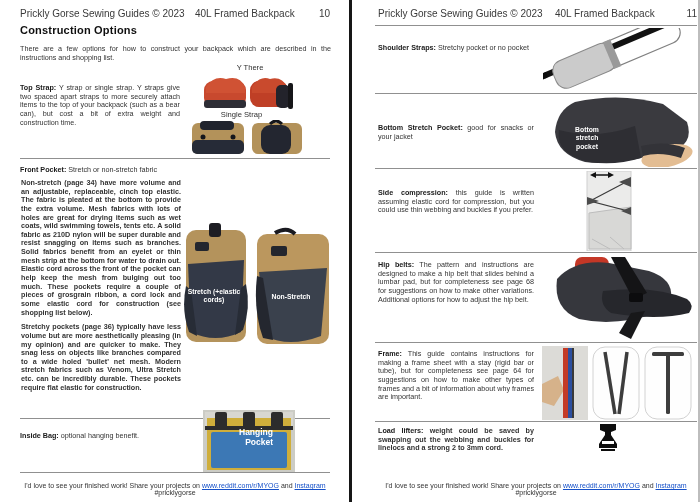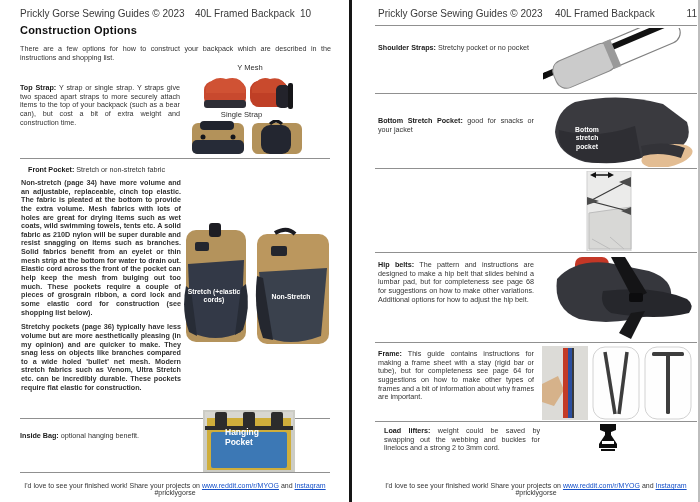--- a/index.html
+++ b/index.html
@@ -8,47 +8,47 @@
   .abs{position:absolute;}
   .page{position:absolute;top:0;height:502px;background:#fff;}
   .hdr{font-size:10px;color:#3a3a3a;white-space:nowrap;}
   .title{font-size:11px;font-weight:bold;color:#0f0f0f;letter-spacing:.2px;white-space:nowrap;}
   .body{font-size:7.2px;line-height:1.2;text-align:justify;color:#333;}
   .body b{color:#1a1a1a;margin-top:7px;}
   .body p{margin:0 0 6px 0;}
   .cap{font-size:7.6px;color:#2e2e2e;text-align:center;white-space:nowrap;}
   .divider{height:1px;background:#909090;}
   .figlabel{color:#fff;font-weight:bold;text-align:center;font-size:6.8px;line-height:1.25;}
-  .hanglabel{color:#fff;font-weight:bold;text-align:left;font-size:8.5px;line-height:1.15;}
+  .hanglabel{color:#fff;font-weight:bold;text-align:right;font-size:8.5px;line-height:1.15;}
   .footer{font-size:7px;color:#333;text-align:center;}
   .footer a{color:#1550c8;text-decoration:underline;cursor:pointer;}
   .seam{position:absolute;left:349px;top:0;width:3px;height:502px;background:#161616;}
   .rightedge{position:absolute;left:698px;top:0;width:2px;height:502px;background:#bdbdbd;}
   svg{display:block;}
 </style>
 </head>
 <body>
 
 <div class="stage">
 
   <div class="page" style="left:0;width:349px;">
 
     <div class="abs hdr" style="left:20px;top:8px;">Prickly Gorse Sewing Guides © 2023</div>
     <div class="abs hdr" style="left:195px;top:8px;">40L Framed Backpack</div>
-    <div class="abs hdr" style="left:300px;top:8px;width:30px;text-align:left;">10</div>
+    <div class="abs hdr" style="left:300px;top:8px;width:30px;text-align:right;">10</div>
 
     <div class="abs title" style="left:20px;top:24px;">Construction Options</div>
 
     <div class="abs body" style="left:20px;top:45px;width:311px;">There are a few options for how to construct your backpack which are described in the instructions and shopping list.</div>
 
     <div class="abs body" style="left:20px;top:84px;width:160px;">
       <b>Top Strap:</b><span> Y strap or single strap. Y straps give two spaced apart straps to more securely attach items to the top of your backpack (such as a bear can), but cost a bit of extra weight and construction time.</span>
     </div>
 
-    <div class="abs cap" style="left:200px;top:63px;width:100px;">Y Mesh</div>
+    <div class="abs cap" style="left:200px;top:63px;width:100px;">Y There</div>
     <svg class="abs" style="left:200px;top:73px;" width="100" height="38" viewBox="0 0 100 38">
       <rect x="4" y="8" width="42" height="26" rx="9" fill="#c8492e"></rect>
       <path d="M6,14 Q14,2 26,6 Q40,2 45,14 L45,20 L6,20 Z" fill="#d05234"></path>
       <rect x="4" y="27" width="42" height="8" rx="3" fill="#2d2d35"></rect>
       <rect x="50" y="8" width="38" height="26" rx="9" fill="#bf3f26"></rect>
       <path d="M52,14 Q60,2 70,6 Q82,3 87,14 L87,20 L52,20 Z" fill="#c94a2d"></path>
       <rect x="76" y="12" width="14" height="23" rx="5" fill="#23232b"></rect>
       <rect x="88" y="10" width="5" height="26" rx="2" fill="#161619"></rect>
     </svg>
     <div class="abs cap" style="left:189px;top:110px;width:105px;">Single Strap</div>
@@ -58,21 +58,21 @@
       <rect x="2" y="20" width="52" height="14" rx="5" fill="#262b37"></rect>
       <circle cx="13" cy="17" r="2.5" fill="#14161c"></circle>
         <circle cx="43" cy="17" r="2.5" fill="#14161c"></circle>
       <rect x="62" y="3" width="50" height="31" rx="6" fill="#b3925a"></rect>
       <rect x="71" y="5" width="30" height="29" rx="9" fill="#232630"></rect>
       <path d="M80,4 Q86,-2 92,4" stroke="#15161b" stroke-width="3" fill="none"></path>
     </svg>
 
     <div class="abs divider" style="left:20px;top:158px;width:310px;"></div>
 
-    <div class="abs body" style="left:28px;top:166px;width:310px;text-align:left;">
+    <div class="abs body" style="left:20px;top:166px;width:310px;text-align:left;">
       <b>Front Pocket:</b><span> Stretch or non-stretch fabric</span>
     </div>
     <div class="abs body" style="left:21px;top:179px;width:160px;font-weight:bold;">
       <p>Non-stretch (page 34) have more volume and an adjustable, replaceable, cinch top elastic. The fabric is pleated at the bottom to provide the extra volume. Mesh fabrics with lots of holes are great for drying items such as wet coats, wild swimming towels, tents etc. A solid fabric as 210D nylon will be super durable and resist snagging on items such as branches. Solid fabrics benefit from an eyelet or thin mesh strip at the bottom for water to drain out. Elastic cord across the front of the pocket can help keep the mesh from bulging out too much. These pockets require a couple of pieces of grosgrain ribbon, a cord lock and some elastic cord for construction (see shopping list below).</p>
       <p>Stretchy pockets (page 36) typically have less volume but are more aesthetically pleasing (in my opinion) and are quicker to make. They snag less on objects like branches compared to a wide holed 'bullet' net mesh. Modern stretch fabrics such as Venom, Ultra Stretch etc. can be incredibly durable. These pockets require flat elastic for construction.</p>
     </div>
 
     <svg class="abs" style="left:183px;top:190px;" width="148" height="158" viewBox="0 0 148 158">
       <rect x="3" y="40" width="60" height="112" rx="10" fill="#b4935c"></rect>
       <rect x="26" y="33" width="12" height="14" rx="3" fill="#1d1d23"></rect>
@@ -127,33 +127,36 @@
         <rect x="0" y="-14" width="132" height="27" rx="11" fill="#ffffff" stroke="#808080" stroke-width="1.2"></rect>
         <rect x="-12" y="-10" width="156" height="6" rx="3" fill="#111111"></rect>
         <rect x="-2" y="-15" width="64" height="29" rx="11" fill="#cbcbcb" stroke="#8a8a8a"></rect>
         <rect x="56" y="-15" width="8" height="29" fill="#9a9a9a"></rect>
         <rect x="-18" y="-10" width="10" height="6" rx="2" fill="#0c0c0c"></rect>
       </g>
     </svg>
 
     <div class="abs divider" style="left:23px;top:93px;width:322px;"></div>
 
-    <div class="abs body" style="left:26px;top:117px;width:156px;">
+    <div class="abs body" style="left:26px;top:124px;width:156px;">
       <b>Bottom Stretch Pocket:</b><span> good for snacks or your jacket</span>
     </div>
     <svg class="abs" style="left:193px;top:96px;" width="152" height="71" viewBox="0 0 152 71">
       <path d="M30,6 Q75,-4 118,8 L142,26 Q148,44 134,52 L120,56 Q70,70 40,66 Q12,58 10,36 Q12,14 30,6 Z" fill="#3a3a3f"></path>
       <path d="M14,34 Q10,58 44,66 Q70,70 96,62 L90,30 Q50,44 14,34 Z" fill="#2e2e33"></path>
       <ellipse cx="122" cy="60" rx="26" ry="11" fill="#e3bd93" transform="rotate(-12 122 60)"></ellipse>
       <path d="M96,50 Q120,44 140,52 L136,62 Q115,55 98,60 Z" fill="#333338"></path>
     </svg>
     <div class="abs figlabel" style="left:216px;top:126px;width:38px;">Bottom stretch pocket</div>
 
     <div class="abs divider" style="left:23px;top:168px;width:322px;"></div>
 
+    <div class="abs body" style="left:26px;top:189px;width:156px;">
+      <b>Side compression:</b><span> this guide is written assuming elastic cord for compression, but you could use thin webbing and buckles if you prefer.</span>
+    </div>
     <svg class="abs" style="left:226px;top:171px;" width="62" height="80" viewBox="0 0 62 80">
       <rect x="9" y="0" width="44" height="80" fill="#ebebea" stroke="#cfcfcf"></rect>
       <path d="M11,42 L53,36 L53,78 L11,78 Z" fill="#d8d8d6" stroke="#bdbdbd"></path>
       <polyline points="50,10 12,30 50,40" fill="none" stroke="#3a3a3a" stroke-width="1.2"></polyline>
       <path d="M53,6 L41,11 L53,16 Z" fill="#4c4c4c"></path>
       <path d="M9,26 L21,30 L9,34 Z" fill="#4c4c4c"></path>
       <path d="M53,36 L43,40 L53,44 Z" fill="#4c4c4c"></path>
       <line x1="14" y1="4" x2="34" y2="4" stroke="#111" stroke-width="1.5"></line>
       <path d="M12,4 L18,1 L18,7 Z" fill="#111"></path>
       <path d="M36,4 L30,1 L30,7 Z" fill="#111"></path>
@@ -193,21 +196,21 @@
       <line x1="35" y1="6" x2="27" y2="68" stroke="#3d3d3d" stroke-width="3.5"></line>
     </svg>
     <svg class="abs" style="left:292px;top:346px;" width="48" height="74" viewBox="0 0 48 74">
       <rect x="1" y="1" width="46" height="72" rx="12" fill="#fefefe" stroke="#d2d2d2"></rect>
       <rect x="8" y="6" width="32" height="4" rx="1.5" fill="#3d3d3d"></rect>
       <rect x="22" y="6" width="4" height="62" rx="1.5" fill="#3d3d3d"></rect>
     </svg>
 
     <div class="abs divider" style="left:23px;top:421px;width:322px;"></div>
 
-    <div class="abs body" style="left:32px;top:427px;width:156px;">
+    <div class="abs body" style="left:26px;top:427px;width:156px;font-weight:bold;">
       <b>Load lifters:</b><span> weight could be saved by swapping out the webbing and buckles for linelocs and a strong 2 to 3mm cord.</span>
     </div>
     <svg class="abs" style="left:245px;top:424px;" width="22" height="27" viewBox="0 0 22 27">
       <path d="M3,0 L19,0 L19,6 L14,8 L14,11 L8,11 L8,8 L3,6 Z" fill="#0d0d0d"></path>
       <path d="M8,11 L14,11 L20,20 L20,24 L2,24 L2,20 Z" fill="#0d0d0d"></path>
       <rect x="5" y="17" width="12" height="3" fill="#ffffff"></rect>
       <rect x="4" y="25" width="14" height="2" fill="#0d0d0d"></rect>
     </svg>
 
     <div class="abs footer" style="left:23px;top:482px;width:322px;"><span>I'd love to see your finished work! Share your projects on </span><a>www.reddit.com/r/MYOG</a><span> and </span><a>Instagram</a><span> #pricklygorse</span></div>

